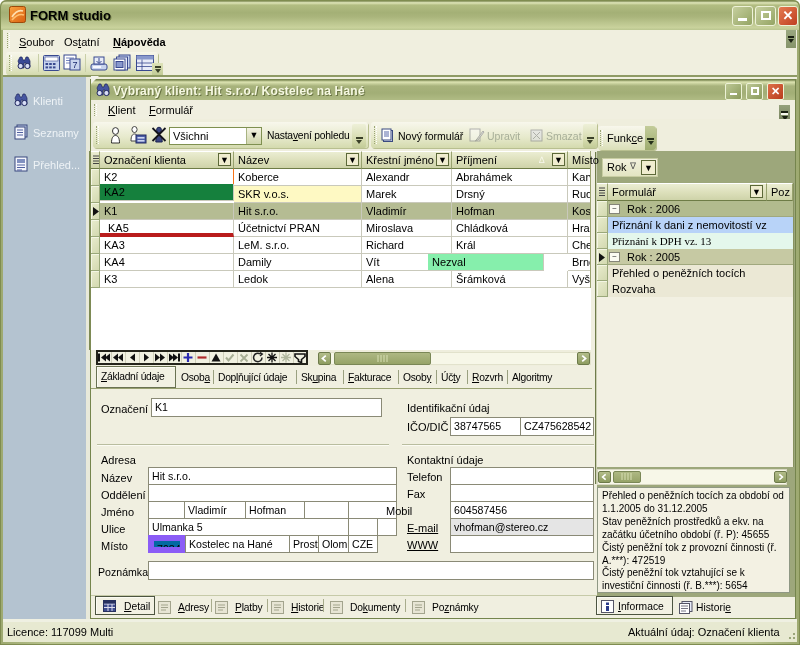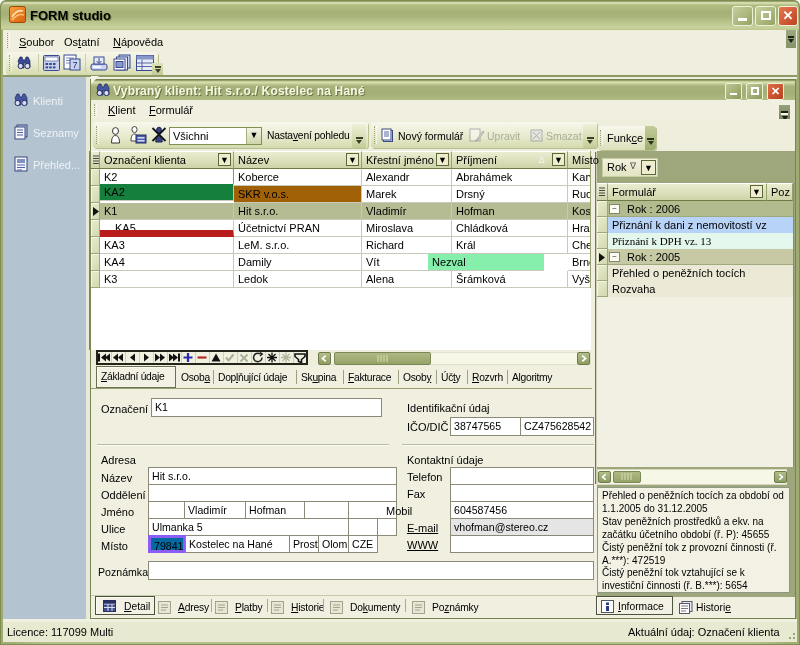--- a/index.html
+++ b/index.html
@@ -26,21 +26,21 @@
     <div style="margin:11px auto 0;width:9px;height:3px;background:#fff"></div>
   </div>
 <div class="a" style="left:755px;top:6px;width:21px;height:20px;border-radius:3px;border:1px solid #eef2d8;background:linear-gradient(135deg,#c6cf9e,#94a463);color:#fff;font-weight:bold;text-align:center;">
     <div style="margin:4px auto 0;width:10px;height:9px;border:2px solid #fff"></div>
   </div>
 <div class="a" style="left:778px;top:6px;width:20px;height:20px;border-radius:3px;border:1px solid #eef2d8;background:linear-gradient(135deg,#e57a52,#bf4020);color:#fff;font-weight:bold;text-align:center;font-size:13px;line-height:18px">✕</div>
 <div class="a" style="left:3px;top:30px;width:794px;height:22px;background:#f0efdf"></div>
 <div class="a" style="left:7px;top:33px;width:3px;height:15px;border-left:1px dotted #98a470;border-right:1px dotted #fff"></div>
 <div class="a nw" style="left:19px;top:36px;"><u>S</u>oubor</div>
 <div class="a nw" style="left:64px;top:36px;">Os<u>t</u>atní</div>
-<div class="a nw" style="left:113px;top:36px;"><u>N</u>ápověda</div>
+<div class="a nw" style="left:113px;top:36px;font-weight:bold;"><u>N</u>ápověda</div>
 <div class="a" style="left:786px;top:30px;width:10px;height:18px;background:linear-gradient(#9aa780,#86946a)">
     <div style="margin:6px auto 0;width:6px;border-top:2px solid #1a2012"></div>
     <div style="margin:1px auto 0;width:0;height:0;border-left:3px solid transparent;border-right:3px solid transparent;border-top:4px solid #1a2012"></div>
   </div>
 <div class="a" style="left:3px;top:52px;width:794px;height:23px;background:#f0efdf"></div>
 <div class="a" style="left:6px;top:52px;width:152px;height:23px;border-radius:3px;background:linear-gradient(#f7f6ea,#e6e9cb 60%,#d4daae);box-shadow:1px 1px 0 #b8bf8f"></div>
 <div class="a" style="left:9px;top:55px;width:3px;height:16px;border-left:1px dotted #98a470;border-right:1px dotted #fff"></div>
 <svg class="a" style="left:16px;top:55px" width="16" height="16" viewBox="0 0 16 16">
     <path d="M2 6 L4 2 h2 l1 3 h2 l1-3 h2 l2 4 v6 a1 1 0 0 1 -1 1 h-3 v-5 h-2 v5 h-3 a1 1 0 0 1 -1-1 z" fill="#3a4a96" stroke="#222a60" stroke-width="0.7"></path>
     <circle cx="4.6" cy="11" r="2.6" fill="#d8def5" stroke="#222a60"></circle>
@@ -213,35 +213,35 @@
     <path d="M0 1 h6 M0 3.5 h6 M0 6 h6 M0 8.5 h6" stroke="#444" stroke-width="1"></path>
   </svg>
 <div class="a" style="left:91px;top:169px;width:9px;height:17px;background:linear-gradient(135deg,#e9ecce,#d3d9b0);border-right:1px solid #9aa87a;border-bottom:1px solid #9aa87a;box-shadow:inset 1px 1px 0 #f4f6e4"></div>
 <div class="a" style="left:100px;top:169px;width:134px;height:17px;background:#fff;border-right:1px solid #f97316;border-bottom:1px solid #c9c9bb;padding:2px 0 0 4px;white-space:nowrap;overflow:hidden">K2</div>
 <div class="a" style="left:234px;top:169px;width:128px;height:17px;background:#fff;border-right:1px solid #c9c9bb;border-bottom:1px solid #c9c9bb;padding:2px 0 0 4px;white-space:nowrap;overflow:hidden">Koberce</div>
 <div class="a" style="left:362px;top:169px;width:90px;height:17px;background:#fff;border-right:1px solid #c9c9bb;border-bottom:1px solid #c9c9bb;padding:2px 0 0 4px;white-space:nowrap;overflow:hidden">Alexandr</div>
 <div class="a" style="left:452px;top:169px;width:116px;height:17px;background:#fff;border-right:1px solid #c9c9bb;border-bottom:1px solid #c9c9bb;padding:2px 0 0 4px;white-space:nowrap;overflow:hidden">Abrahámek</div>
 <div class="a" style="left:568px;top:169px;width:23px;height:17px;background:#fff;border-right:1px solid #c9c9bb;border-bottom:1px solid #c9c9bb;padding:2px 0 0 4px;white-space:nowrap;overflow:hidden">Karv</div>
 <div class="a" style="left:91px;top:186px;width:9px;height:17px;background:linear-gradient(135deg,#e9ecce,#d3d9b0);border-right:1px solid #9aa87a;border-bottom:1px solid #9aa87a;box-shadow:inset 1px 1px 0 #f4f6e4"></div>
 <div class="a" style="left:100px;top:184px;width:134px;height:17px;background:#15803d;border-right:1px solid #c9c9bb;border-bottom:1px solid #c9c9bb;padding:2px 0 0 4px;white-space:nowrap;overflow:hidden">KA2</div>
-<div class="a" style="left:234px;top:186px;width:128px;height:17px;background:#a16207;border-right:1px solid #c9c9bb;border-bottom:1px solid #c9c9bb;padding:2px 0 0 4px;white-space:nowrap;overflow:hidden">SKR v.o.s.</div>
+<div class="a" style="left:234px;top:186px;width:128px;height:17px;background:#fef9c3;border-right:1px solid #c9c9bb;border-bottom:1px solid #c9c9bb;padding:2px 0 0 4px;white-space:nowrap;overflow:hidden">SKR v.o.s.</div>
 <div class="a" style="left:362px;top:186px;width:90px;height:17px;background:#fff;border-right:1px solid #c9c9bb;border-bottom:1px solid #c9c9bb;padding:2px 0 0 4px;white-space:nowrap;overflow:hidden">Marek</div>
 <div class="a" style="left:452px;top:186px;width:116px;height:17px;background:#fff;border-right:1px solid #c9c9bb;border-bottom:1px solid #c9c9bb;padding:2px 0 0 4px;white-space:nowrap;overflow:hidden">Drsný</div>
 <div class="a" style="left:568px;top:186px;width:23px;height:17px;background:#fff;border-right:1px solid #c9c9bb;border-bottom:1px solid #c9c9bb;padding:2px 0 0 4px;white-space:nowrap;overflow:hidden">Rudr</div>
 <div class="a" style="left:91px;top:203px;width:9px;height:17px;background:linear-gradient(135deg,#e9ecce,#d3d9b0);border-right:1px solid #9aa87a;border-bottom:1px solid #9aa87a;box-shadow:inset 1px 1px 0 #f4f6e4"></div>
 <svg class="a" style="left:93px;top:207px" width="6" height="9">
     <path d="M0 0 L6 4.5 L0 9 z" fill="#111"></path>
   </svg>
 <div class="a" style="left:100px;top:203px;width:134px;height:17px;background:#b5bc93;border-right:1px solid #c9c9bb;border-bottom:1px solid #c9c9bb;padding:2px 0 0 4px;white-space:nowrap;overflow:hidden">K1</div>
 <div class="a" style="left:234px;top:203px;width:128px;height:17px;background:#b5bc93;border-right:1px solid #c9c9bb;border-bottom:1px solid #c9c9bb;padding:2px 0 0 4px;white-space:nowrap;overflow:hidden">Hit s.r.o.</div>
 <div class="a" style="left:362px;top:203px;width:90px;height:17px;background:#b5bc93;border-right:1px solid #c9c9bb;border-bottom:1px solid #c9c9bb;padding:2px 0 0 4px;white-space:nowrap;overflow:hidden">Vladimír</div>
 <div class="a" style="left:452px;top:203px;width:116px;height:17px;background:#b5bc93;border-right:1px solid #c9c9bb;border-bottom:1px solid #c9c9bb;padding:2px 0 0 4px;white-space:nowrap;overflow:hidden">Hofman</div>
 <div class="a" style="left:568px;top:203px;width:23px;height:17px;background:#b5bc93;border-right:1px solid #c9c9bb;border-bottom:1px solid #c9c9bb;padding:2px 0 0 4px;white-space:nowrap;overflow:hidden">Kost</div>
 <div class="a" style="left:91px;top:220px;width:9px;height:17px;background:linear-gradient(135deg,#e9ecce,#d3d9b0);border-right:1px solid #9aa87a;border-bottom:1px solid #9aa87a;box-shadow:inset 1px 1px 0 #f4f6e4"></div>
-<div class="a" style="left:100px;top:220px;width:134px;height:17px;background:#fff;border-right:1px solid #c9c9bb;border-bottom:7px solid #b91c1c;padding:2px 0 0 15px;white-space:nowrap;overflow:hidden">KA5</div>
+<div class="a" style="left:100px;top:220px;width:134px;height:17px;background:#fff;border-right:1px solid #c9c9bb;border-bottom:4px solid #b91c1c;padding:2px 0 0 8px;white-space:nowrap;overflow:hidden">KA5</div>
 <div class="a" style="left:234px;top:220px;width:128px;height:17px;background:#fff;border-right:1px solid #c9c9bb;border-bottom:1px solid #c9c9bb;padding:2px 0 0 4px;white-space:nowrap;overflow:hidden">Účetnictví PRAN</div>
 <div class="a" style="left:362px;top:220px;width:90px;height:17px;background:#fff;border-right:1px solid #c9c9bb;border-bottom:1px solid #c9c9bb;padding:2px 0 0 4px;white-space:nowrap;overflow:hidden">Miroslava</div>
 <div class="a" style="left:452px;top:220px;width:116px;height:17px;background:#fff;border-right:1px solid #c9c9bb;border-bottom:1px solid #c9c9bb;padding:2px 0 0 4px;white-space:nowrap;overflow:hidden">Chládková</div>
 <div class="a" style="left:568px;top:220px;width:23px;height:17px;background:#fff;border-right:1px solid #c9c9bb;border-bottom:1px solid #c9c9bb;padding:2px 0 0 4px;white-space:nowrap;overflow:hidden">Hrad</div>
 <div class="a" style="left:91px;top:237px;width:9px;height:17px;background:linear-gradient(135deg,#e9ecce,#d3d9b0);border-right:1px solid #9aa87a;border-bottom:1px solid #9aa87a;box-shadow:inset 1px 1px 0 #f4f6e4"></div>
 <div class="a" style="left:100px;top:237px;width:134px;height:17px;background:#fff;border-right:1px solid #c9c9bb;border-bottom:1px solid #c9c9bb;padding:2px 0 0 4px;white-space:nowrap;overflow:hidden">KA3</div>
 <div class="a" style="left:234px;top:237px;width:128px;height:17px;background:#fff;border-right:1px solid #c9c9bb;border-bottom:1px solid #c9c9bb;padding:2px 0 0 4px;white-space:nowrap;overflow:hidden">LeM. s.r.o.</div>
 <div class="a" style="left:362px;top:237px;width:90px;height:17px;background:#fff;border-right:1px solid #c9c9bb;border-bottom:1px solid #c9c9bb;padding:2px 0 0 4px;white-space:nowrap;overflow:hidden">Richard</div>
 <div class="a" style="left:452px;top:237px;width:116px;height:17px;background:#fff;border-right:1px solid #c9c9bb;border-bottom:1px solid #c9c9bb;padding:2px 0 0 4px;white-space:nowrap;overflow:hidden">Král</div>
 <div class="a" style="left:568px;top:237px;width:23px;height:17px;background:#fff;border-right:1px solid #c9c9bb;border-bottom:1px solid #c9c9bb;padding:2px 0 0 4px;white-space:nowrap;overflow:hidden">Cheb</div>
@@ -365,21 +365,21 @@
 <div class="a" style="left:148px;top:501px;width:37px;height:18px;background:#fff;border:1px solid #8a8a76;padding:2px 0 0 3px;font-size:10.6px;white-space:nowrap;overflow:hidden"></div>
 <div class="a" style="left:184px;top:501px;width:62px;height:18px;background:#fff;border:1px solid #8a8a76;padding:2px 0 0 3px;font-size:10.6px;white-space:nowrap;overflow:hidden">Vladimír</div>
 <div class="a" style="left:245px;top:501px;width:60px;height:18px;background:#fff;border:1px solid #8a8a76;padding:2px 0 0 3px;font-size:10.6px;white-space:nowrap;overflow:hidden">Hofman</div>
 <div class="a" style="left:304px;top:501px;width:45px;height:18px;background:#fff;border:1px solid #8a8a76;padding:2px 0 0 3px;font-size:10.6px;white-space:nowrap;overflow:hidden"></div>
 <div class="a" style="left:348px;top:501px;width:49px;height:18px;background:#fff;border:1px solid #8a8a76;padding:2px 0 0 3px;font-size:10.6px;white-space:nowrap;overflow:hidden"></div>
 <div class="a nw" style="left:101px;top:523px;">Ulice</div>
 <div class="a" style="left:148px;top:518px;width:201px;height:18px;background:#fff;border:1px solid #8a8a76;padding:2px 0 0 3px;font-size:10.6px;white-space:nowrap;overflow:hidden">Ulmanka 5</div>
 <div class="a" style="left:348px;top:518px;width:30px;height:18px;background:#fff;border:1px solid #8a8a76;padding:2px 0 0 3px;font-size:10.6px;white-space:nowrap;overflow:hidden"></div>
 <div class="a" style="left:377px;top:518px;width:20px;height:18px;background:#fff;border:1px solid #8a8a76;padding:2px 0 0 3px;font-size:10.6px;white-space:nowrap;overflow:hidden"></div>
 <div class="a nw" style="left:101px;top:540px;">Místo</div>
-<div class="a" style="left:148px;top:535px;width:38px;height:18px;background:#0369a1;border:3px solid #8b5cf6;padding:2px 0 0 3px;font-size:10.6px;white-space:nowrap;overflow:hidden">79841</div>
+<div class="a" style="left:148px;top:535px;width:38px;height:18px;background:#0369a1;border:6px solid #8b5cf6;padding:2px 0 0 3px;font-size:10.6px;white-space:nowrap;overflow:hidden">79841</div>
 <div class="a" style="left:185px;top:535px;width:105px;height:18px;background:#fff;border:1px solid #8a8a76;padding:2px 0 0 3px;font-size:10.6px;white-space:nowrap;overflow:hidden">Kostelec na Hané</div>
 <div class="a" style="left:289px;top:535px;width:30px;height:18px;background:#fff;border:1px solid #8a8a76;padding:2px 0 0 3px;font-size:10.6px;white-space:nowrap;overflow:hidden">Prost</div>
 <div class="a" style="left:318px;top:535px;width:31px;height:18px;background:#fff;border:1px solid #8a8a76;padding:2px 0 0 3px;font-size:10.6px;white-space:nowrap;overflow:hidden">Olom</div>
 <div class="a" style="left:348px;top:535px;width:30px;height:18px;background:#fff;border:1px solid #8a8a76;padding:2px 0 0 3px;font-size:10.6px;white-space:nowrap;overflow:hidden">CZE</div>
 <div class="a nw" style="left:407px;top:471px;">Telefon</div>
 <div class="a" style="left:450px;top:467px;width:144px;height:18px;background:#fff;border:1px solid #8a8a76;padding:2px 0 0 3px;font-size:10.6px;white-space:nowrap;overflow:hidden"></div>
 <div class="a nw" style="left:407px;top:488px;">Fax</div>
 <div class="a" style="left:450px;top:484px;width:144px;height:18px;background:#fff;border:1px solid #8a8a76;padding:2px 0 0 3px;font-size:10.6px;white-space:nowrap;overflow:hidden"></div>
 <div class="a nw" style="left:386px;top:505px;">Mobil</div>
 <div class="a" style="left:450px;top:501px;width:144px;height:18px;background:#fff;border:1px solid #8a8a76;padding:2px 0 0 3px;font-size:10.6px;white-space:nowrap;overflow:hidden">604587456</div>

